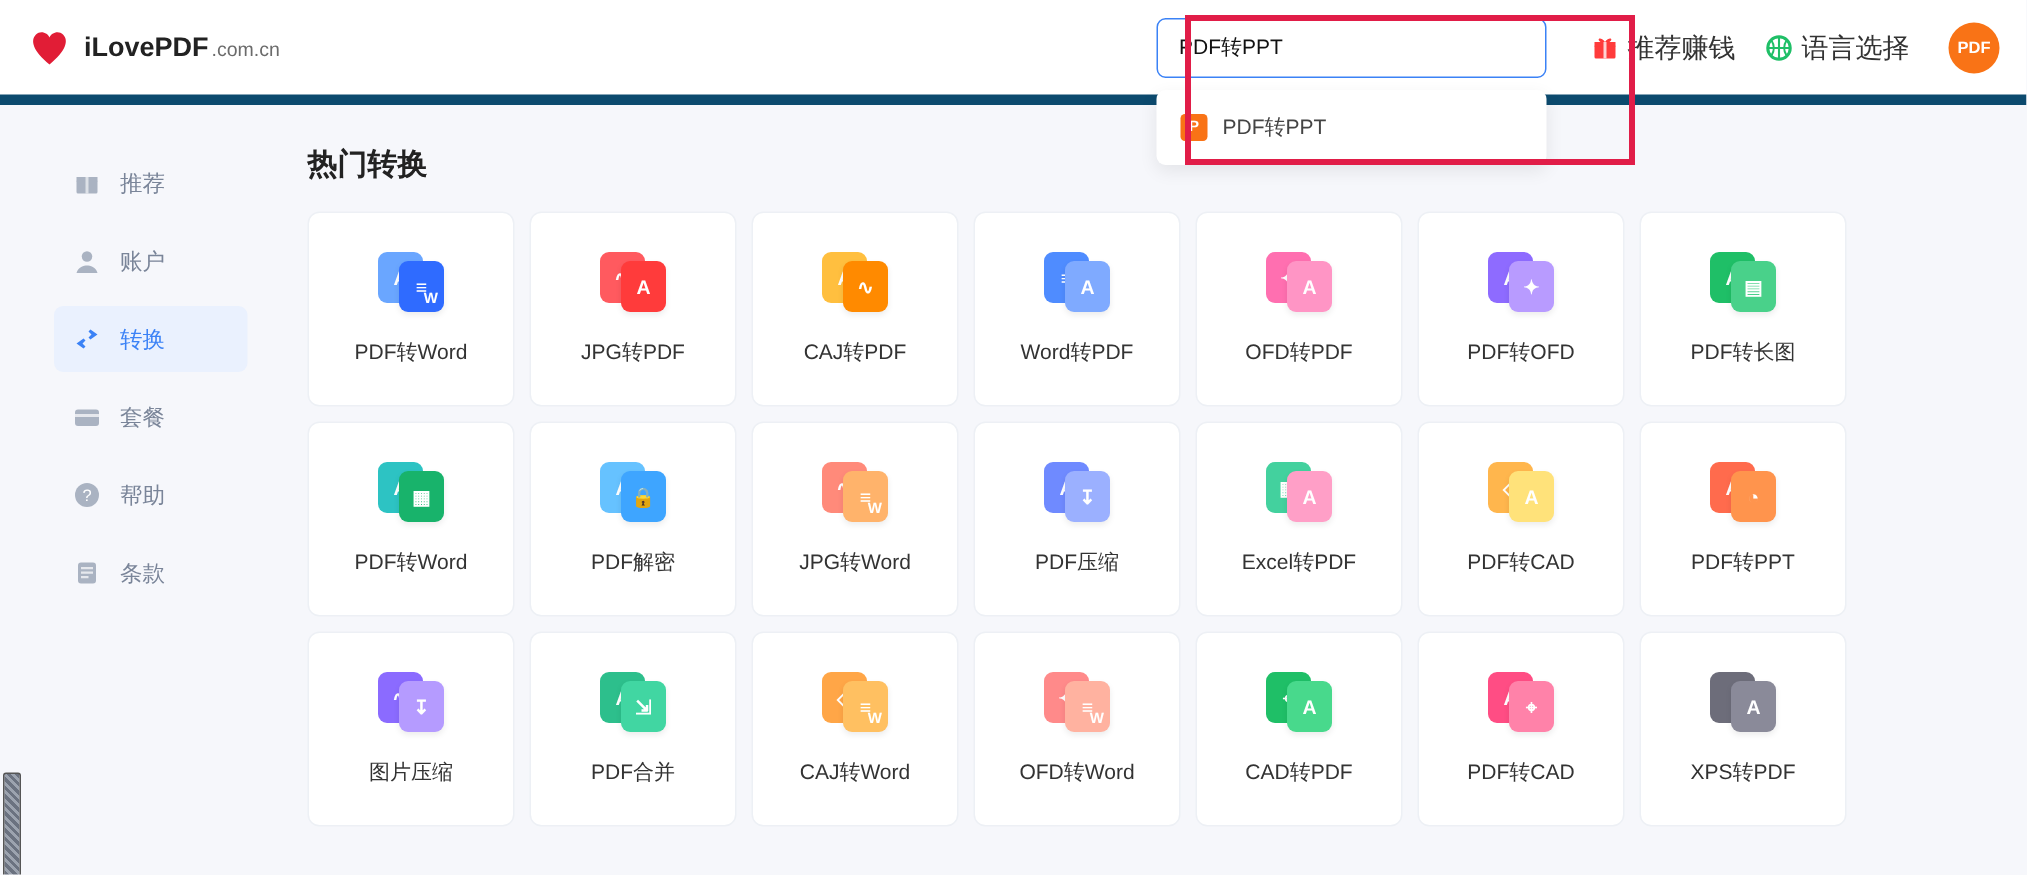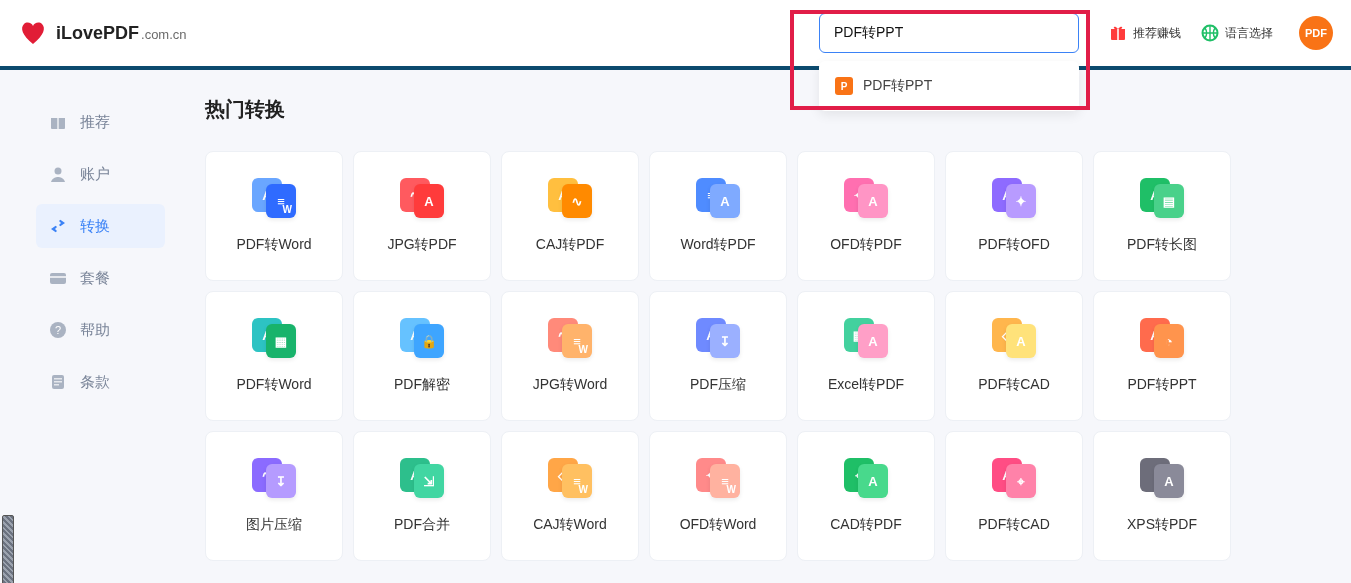--- a/index.html
+++ b/index.html
@@ -1,41 +1,41 @@
 <!DOCTYPE html>
 <html><head>
 <meta charset="utf-8">
 <style>
   * { box-sizing: border-box; margin: 0; padding: 0; }
   body { font-family: "Microsoft YaHei", "PingFang SC", Arial, sans-serif; background: #f6f7fb; color: #333; width: 1351px; height: 583px; overflow: hidden; position: relative; }
-  .topbar { height: 70px; background: #fff; display: flex; align-items: center; padding: 0 18px 0 20px; border-bottom: 4px solid #0c4a6e; position: relative; z-index: 2; }
+  .topbar { height: 70px; background: #fff; display: flex; align-items: center; padding: 0 18px 0 20px; border-bottom: 7px solid #0c4a6e; position: relative; z-index: 2; }
   .logo-wrap { display: flex; align-items: center; gap: 10px; }
   .logo-heart { width: 26px; height: 24px; position: relative; }
   .logo-heart svg { width: 26px; height: 24px; }
   .logo-text { font-size: 18px; font-weight: 700; color: #222; }
   .logo-suffix { font-size: 13px; font-weight: 400; color: #6b6b6b; margin-left: 2px; }
   .topbar-spacer { flex: 1; }
   .search-area { position: relative; margin-right: 30px; }
   .search-input { width: 260px; height: 40px; border: 1px solid #3b82f6; border-radius: 6px; padding: 0 14px; font-size: 14px; outline: none; color: #111; } 
   .search-dropdown { position: absolute; top: 48px; left: 0; right: 0; background: #fff; box-shadow: 0 4px 12px rgba(0,0,0,.08); border-radius: 6px; padding: 8px 0; z-index: 30; }
   .search-dropdown-item { display: flex; align-items: center; gap: 10px; padding: 8px 16px; font-size: 14px; color: #444; cursor: pointer; }
   .sd-icon { width: 18px; height: 18px; background: #f97316; border-radius: 3px; display: inline-flex; align-items: center; justify-content: center; color: #fff; font-size: 10px; font-weight: 700; }
   .highlight-box { position: absolute; top: 10px; left: 790px; width: 300px; height: 100px; border: 4px solid #e11d48; pointer-events: none; z-index: 40; }
-  .top-link { display: flex; align-items: center; gap: 6px; font-size: 12px; color: #333; margin-right: 20px; cursor: pointer; }
+  .top-link { display: flex; align-items: center; gap: 6px; font-size: 18px; color: #333; margin-right: 20px; cursor: pointer; }
   .gift-icon { width: 18px; height: 18px; display: inline-flex; }
   .globe-icon { width: 18px; height: 18px; display: inline-flex; }
   .avatar { width: 34px; height: 34px; border-radius: 50%; background: #f97316; display: flex; align-items: center; justify-content: center; color: #fff; font-size: 11px; font-weight: 700; margin-left: 6px; }
   .body-area { display: flex; height: calc(583px - 70px); }
   .sidebar { width: 175px; padding: 30px 10px 0 36px; }
   .sidebar-item { display: flex; align-items: center; gap: 12px; padding: 12px 12px; border-radius: 6px; font-size: 15px; color: #7a8599; cursor: pointer; margin-bottom: 8px; }
   .sidebar-item.active { background: #eaf1fe; color: #3b82f6; }
   .sidebar-item.active .sb-ic { color: #3b82f6; }
   .sb-ic { width: 20px; height: 20px; display: inline-flex; align-items: center; justify-content: center; color: #aab3c2; }
   .main { flex: 1; padding: 26px 30px 0 30px; overflow: hidden; }
-  .section-title { font-size: 20px; font-weight: 700; color: #222; margin-bottom: 28px; }
+  .section-title { font-size: 20px; font-weight: 700; color: #222; margin-bottom: 18px; }
   .grid { display: grid; grid-template-columns: repeat(7, 138px); gap: 10px; }
   .card { width: 138px; height: 130px; background: #fff; border: 1px solid #edf0f5; border-radius: 8px; display: flex; flex-direction: column; align-items: center; justify-content: center; gap: 18px; cursor: pointer; }
   .card-label { font-size: 14px; color: #333; }
   .ic { position: relative; width: 44px; height: 40px; }
   .ic .back, .ic .front { position: absolute; border-radius: 6px; display: flex; align-items: center; justify-content: center; }
   .ic .back { width: 30px; height: 34px; top: 0; left: 0; }
   .ic .front { width: 30px; height: 34px; bottom: 0; right: 0; box-shadow: 0 2px 4px rgba(0,0,0,.08); }
   .ic .sym { color: #fff; font-size: 13px; font-weight: 600; line-height: 1; }
   .ic .sym.small { font-size: 10px; }
   svg { display: block; }

